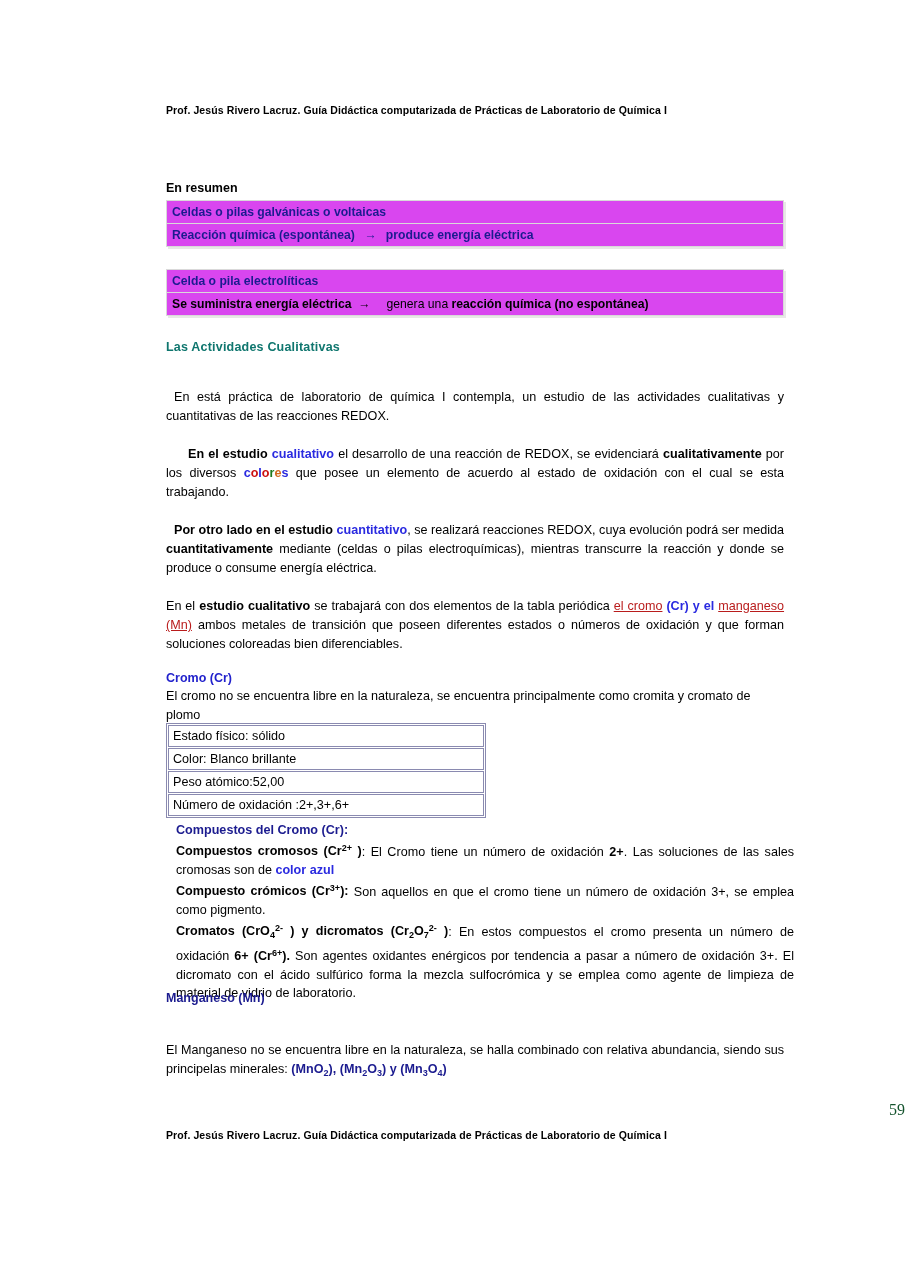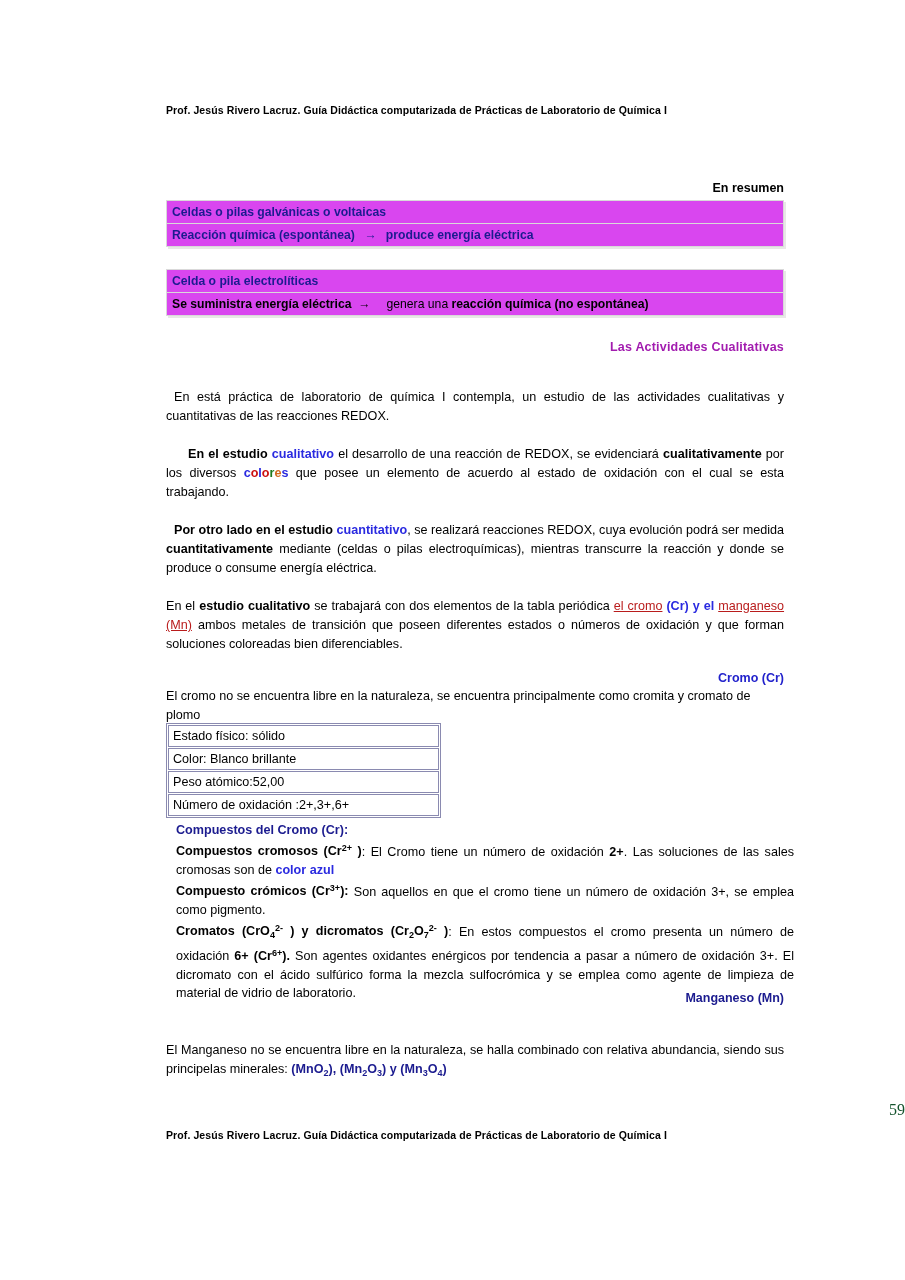--- a/index.html
+++ b/index.html
@@ -37,26 +37,26 @@
     left: 0; top: 1101px;
     width: 905px;
     text-align: right;
     font-family: "Liberation Serif", serif;
     font-size: 16px;
     color: #14532d;
   }
 
   
   .h-center {
-    text-align: right;
+    text-align: left;
     font-weight: bold;
     font-size: 12.5px;
   }
   .h-resumen { position: absolute; left: 166px; top: 181px; width: 618px; color:#000; }
-  .h-actividades { position: absolute; left: 166px; top: 340px; width: 618px; color:#a21caf; font-size: 12.5px; letter-spacing: .2px;}
+  .h-actividades { position: absolute; left: 166px; top: 340px; width: 618px; color:#0f766e; font-size: 12.5px; letter-spacing: .2px;}
   .h-cromo { position: absolute; left: 166px; top: 671px; width: 618px; color:#2222cc; font-size: 12.5px; }
   .h-manganeso { position: absolute; left: 166px; top: 991px; width: 618px; color:#1b1b8f; font-size: 12.5px; }
 
   
   .sumbox {
     position: absolute;
     width: 618px;
     border: 1px solid #d9d9d9;
     box-shadow: 2px 2px 0 0 #e8e8e6;
     background: #d946ef;
@@ -104,21 +104,21 @@
   
   .c-c { color:#2a2ae0; } .c-o { color:#cc1111; } .c-l { color:#2a2ae0; }
   .c-o2 { color:#cc1111; } .c-r { color:#1e7a1e; } .c-e { color:#d2691e; }
   .c-s { color:#2a2ae0; }
 
   
   #props-table {
     position: absolute;
     left: 166px;
     top: 723px;
-    width: 275px;
+    width: 320px;
     border: 1px solid #8a8ab0;
     box-sizing: border-box;
     background: #fff;
   }
   #props-table .prow {
     border: 1px solid #8a8ab0;
     margin: 1px;
     padding: 2px 4px;
     font-size: 12.6px;
     line-height: 16px;

